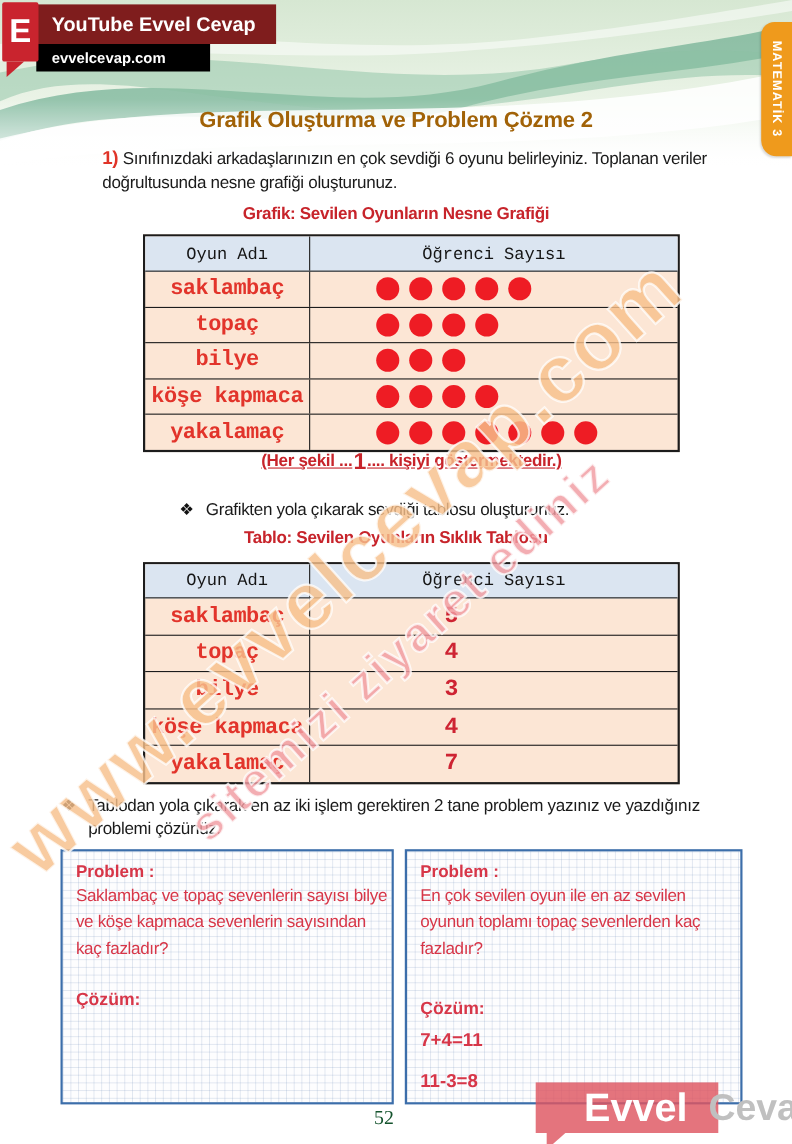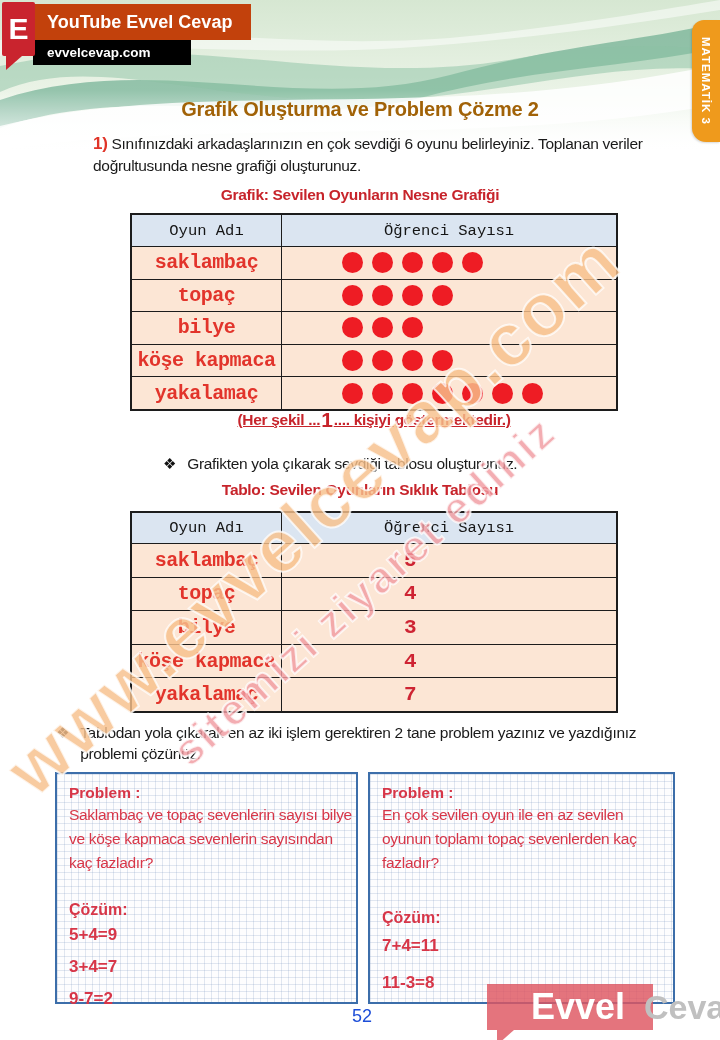--- a/index.html
+++ b/index.html
@@ -11,21 +11,21 @@
   
   .band{position:absolute;left:0;top:0;width:720px;height:160px;}
   .band-fade{position:absolute;left:0;top:90px;width:720px;height:80px;
     background:linear-gradient(180deg, rgba(255,255,255,0), #ffffff 85%);}
   
   .logo-e{position:absolute;left:2px;top:2px;width:33px;height:54px;background:#c9242e;
     color:#fff;font-weight:bold;font-size:30px;display:flex;align-items:center;justify-content:center;
     border-radius:2px;z-index:12;}
   .logo-e-tail{position:absolute;left:6px;top:56px;width:0;height:0;z-index:12;
     border-top:14px solid #c9242e;border-right:16px solid transparent;}
-  .bar1{position:absolute;left:33px;top:4px;width:218px;height:36px;background:#c2410c;color:#fff;
+  .bar1{position:absolute;left:33px;top:4px;width:218px;height:36px;background:#7f1d1d;color:#fff;
     font-size:18px;font-weight:600;display:flex;align-items:center;padding-left:14px;z-index:11;box-sizing:border-box;}
   .bar2{position:absolute;left:33px;top:40px;width:158px;height:25px;background:#000000;color:#fff;
     font-size:13.5px;font-weight:bold;display:flex;align-items:center;padding-left:14px;z-index:11;box-sizing:border-box;}
   
   .side-tab{position:absolute;right:0;top:20px;width:28px;height:122px;background:#ef9a1c;
     border-radius:12px 0 0 14px;display:flex;align-items:center;justify-content:center;z-index:12;
     box-shadow:-1px 1px 2px rgba(0,0,0,0.15);}
   .side-tab span{writing-mode:vertical-rl;color:#fff;font-size:11.5px;font-weight:bold;letter-spacing:1px;}
   
   .title{position:absolute;left:0;top:98px;width:720px;text-align:center;font-size:20px;font-weight:bold;
@@ -80,22 +80,22 @@
   .p-steps div{font-size:17px;font-weight:600;line-height:32px;}
   .pbox-right .p-steps div{line-height:37px;}
   
   .wm{position:absolute;white-space:nowrap;font-weight:800;z-index:5;pointer-events:none;
     -webkit-text-stroke:2px rgba(255,255,255,0.75);text-shadow:0 0 1px rgba(255,255,255,0.6);}
   .wm-main{left:18px;top:738px;font-size:74px;letter-spacing:2px;color:rgba(243,160,82,0.55);
     transform:rotate(-42deg);transform-origin:0 50%;}
   .wm-sub{left:180px;top:732px;font-size:44px;letter-spacing:2px;color:rgba(233,105,115,0.55);
     transform:rotate(-42deg);transform-origin:0 50%;}
   
-  .page-num{position:absolute;left:340px;top:1006px;width:44px;text-align:center;
-    font-family:Liberation Sans, sans-serif;font-size:18px;color:#1d4ed8;z-index:3;}
+  .page-num{position:absolute;left:340px;top:1006px;width:44px;text-align:left;
+    font-family:Liberation Serif, serif;font-size:18px;color:#14532d;z-index:3;}
   .brand-box{position:absolute;left:487px;top:984px;width:150px;height:46px;background:rgba(222,86,96,0.82);
     color:#fff;font-size:36px;font-weight:bold;display:flex;align-items:center;justify-content:center;z-index:6;padding-left:16px;}
   .brand-tail{position:absolute;left:497px;top:1030px;width:0;height:0;z-index:6;
     border-top:15px solid rgba(222,86,96,0.82);border-right:17px solid transparent;}
   .brand-gray{position:absolute;left:644px;top:988px;color:#c0c0c0;font-size:34px;font-weight:bold;z-index:6;}
 </style>
 </head>
 <body>
 
 <div class="page">
@@ -229,25 +229,20 @@
 
   <div class="bullet-line b2">
     <span class="bullet-glyph">❖</span>
     <span>Tablodan yola çıkarak en az iki işlem gerektiren 2 tane problem yazınız ve yazdığınız problemi çözünüz.</span>
   </div>
 
   <div class="pbox pbox-left">
     <div class="p-label">Problem :</div>
     <div class="p-q">Saklambaç ve topaç sevenlerin sayısı bilye ve köşe kapmaca sevenlerin sayısından kaç fazladır?</div>
     <div class="p-sol">Çözüm:</div>
-    <div class="p-steps" id="steps-left">
-        <div>5+4=9</div>
-        <div>3+4=7</div>
-        <div>9-7=2</div>
-      </div>
   </div>
   <div class="pbox pbox-right">
     <div class="p-label">Problem :</div>
     <div class="p-q">En çok sevilen oyun ile en az sevilen oyunun toplamı topaç sevenlerden kaç fazladır?</div>
     <div class="p-sol">Çözüm:</div>
     <div class="p-steps" id="steps-right">
         <div>7+4=11</div>
         <div>11-3=8</div>
       </div>
   </div>

